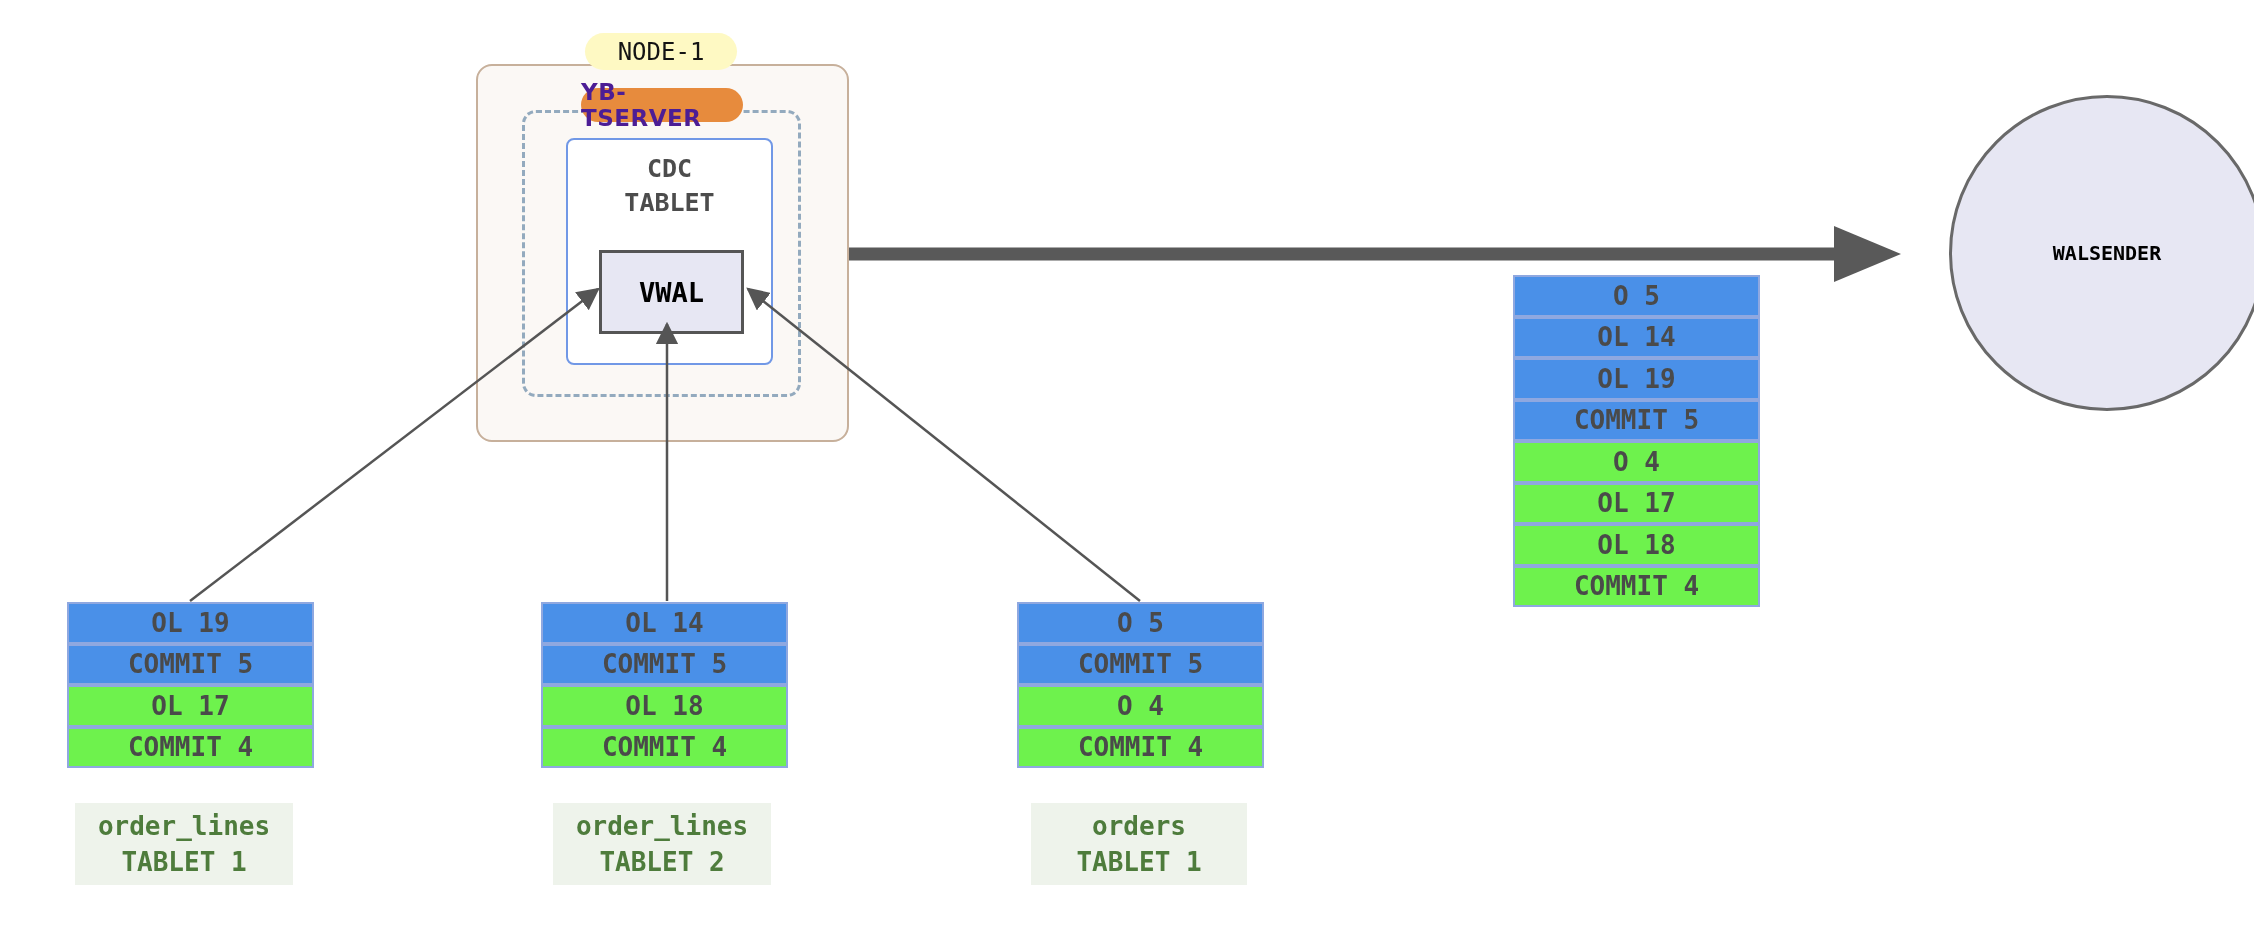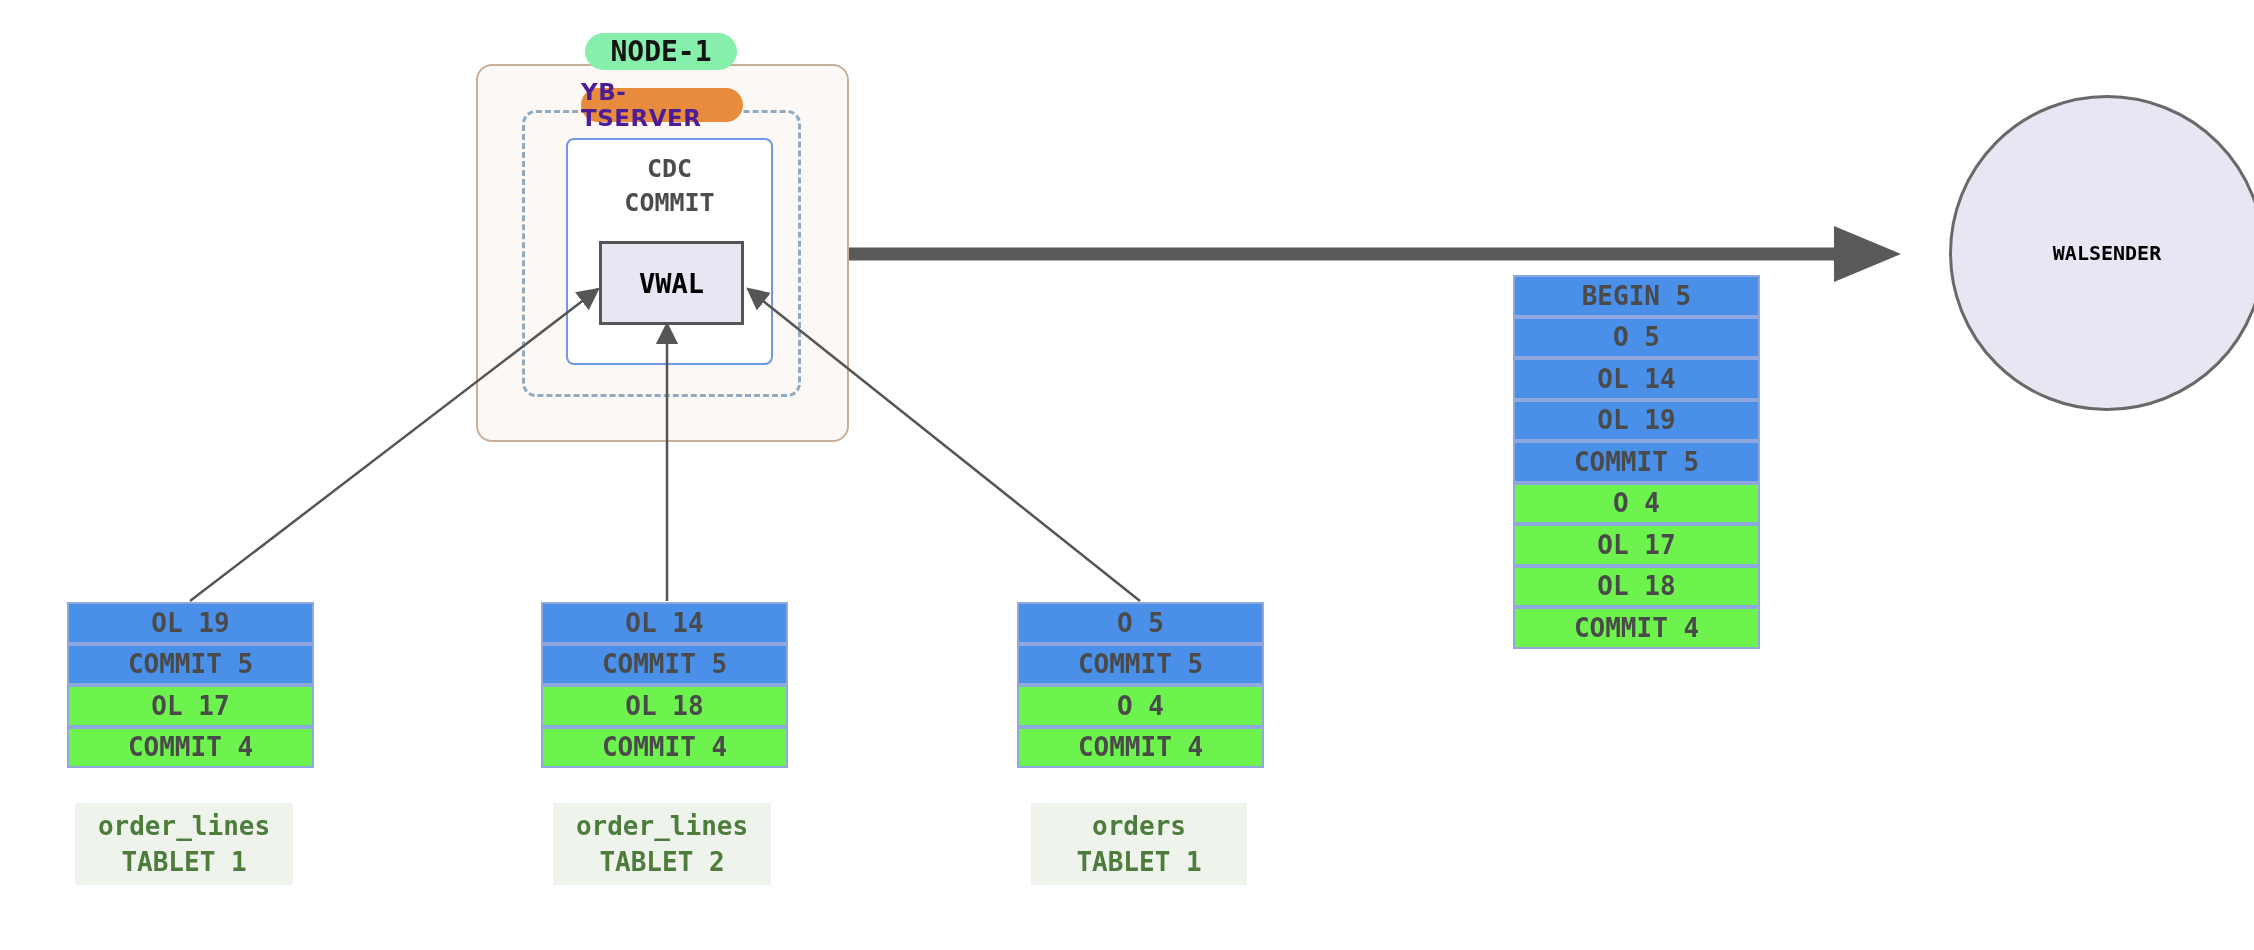--- a/index.html
+++ b/index.html
@@ -13,44 +13,44 @@
   }
 
   
   .node1 {
     position: absolute; left: 476px; top: 64px; width: 373px; height: 378px;
     background: #fbf8f5; border: 2px solid #c7b09b; border-radius: 16px;
     box-sizing: border-box;
   }
   .node1-title {
     position: absolute; left: 585px; top: 33px; width: 152px; height: 37px;
-    background: #86efac; border-radius: 19px;
+    background: #fef9c3; border-radius: 19px;
     display: flex; align-items: center; justify-content: center;
-    font-weight: bold; font-size: 28px; color: #141414; z-index: 4;
+    font-weight: normal; font-size: 24px; color: #141414; z-index: 4;
   }
   .tserver-badge {
     position: absolute; left: 581px; top: 88px; width: 162px; height: 34px;
     background: #e78b3d; border-radius: 17px;
     display: flex; align-items: center; justify-content: center;
     font-family: "DejaVu Sans", "Liberation Sans", sans-serif;
     font-weight: bold; font-size: 23px; color: #4c1d95; z-index: 4;
     letter-spacing: 0.5px;
   }
   .dashed-box {
     position: absolute; left: 522px; top: 110px; width: 279px; height: 287px;
     border: 3px dashed #93aabe; border-radius: 14px; box-sizing: border-box;
   }
   .cdc-box {
     position: absolute; left: 566px; top: 138px; width: 207px; height: 227px;
     background: #ffffff; border: 2px solid #7198e6; border-radius: 8px;
     box-sizing: border-box; text-align: center; padding-top: 12px;
     font-weight: bold; font-size: 25px; line-height: 1.35; color: #4c4c4c;
   }
   .vwal-box {
-    position: absolute; left: 599px; top: 241px; width: 145px; height: 84px;
+    position: absolute; left: 599px; top: 250px; width: 145px; height: 84px;
     background: #e7e7f3; border: 3px solid #555555; box-sizing: border-box;
     display: flex; align-items: center; justify-content: center;
     font-weight: bold; font-size: 27px; color: #000000; z-index: 2;
   }
 
   
   .walsender {
     position: absolute; left: 1949px; top: 95px; width: 316px; height: 316px;
     background: #e7e7f3; border: 3px solid #696969; border-radius: 50%;
     box-sizing: border-box;
@@ -91,21 +91,21 @@
 <body>
 
 <div id="canvas">
 
   <div class="node1"></div>
 
   <div class="dashed-box"></div>
 
   <div class="cdc-box">
     <div>CDC</div>
-    <div>COMMIT</div>
+    <div>TABLET</div>
   </div>
 
   <div class="vwal-box">
     <span>VWAL</span>
   </div>
 
   <svg class="arrows" width="2254" height="950" viewBox="0 0 2254 950">
     <defs>
       <marker id="ah" viewBox="0 0 10 10" refX="9" refY="5" markerWidth="9" markerHeight="9" orient="auto-start-reverse">
         <path d="M0,0 L10,5 L0,10 z" fill="#555555"></path>
@@ -126,21 +126,20 @@
 
   <div class="tserver-badge">
     <span>YB-TSERVER</span>
   </div>
 
   <div class="walsender">
     <span>WALSENDER</span>
   </div>
 
   <div class="stack stack-merged">
-      <div class="row blue">BEGIN 5</div>
       <div class="row blue">O 5</div>
       <div class="row blue">OL 14</div>
       <div class="row blue">OL 19</div>
       <div class="row blue">COMMIT 5</div>
       <div class="row green">O 4</div>
       <div class="row green">OL 17</div>
       <div class="row green">OL 18</div>
       <div class="row green">COMMIT 4</div>
     </div>
 

